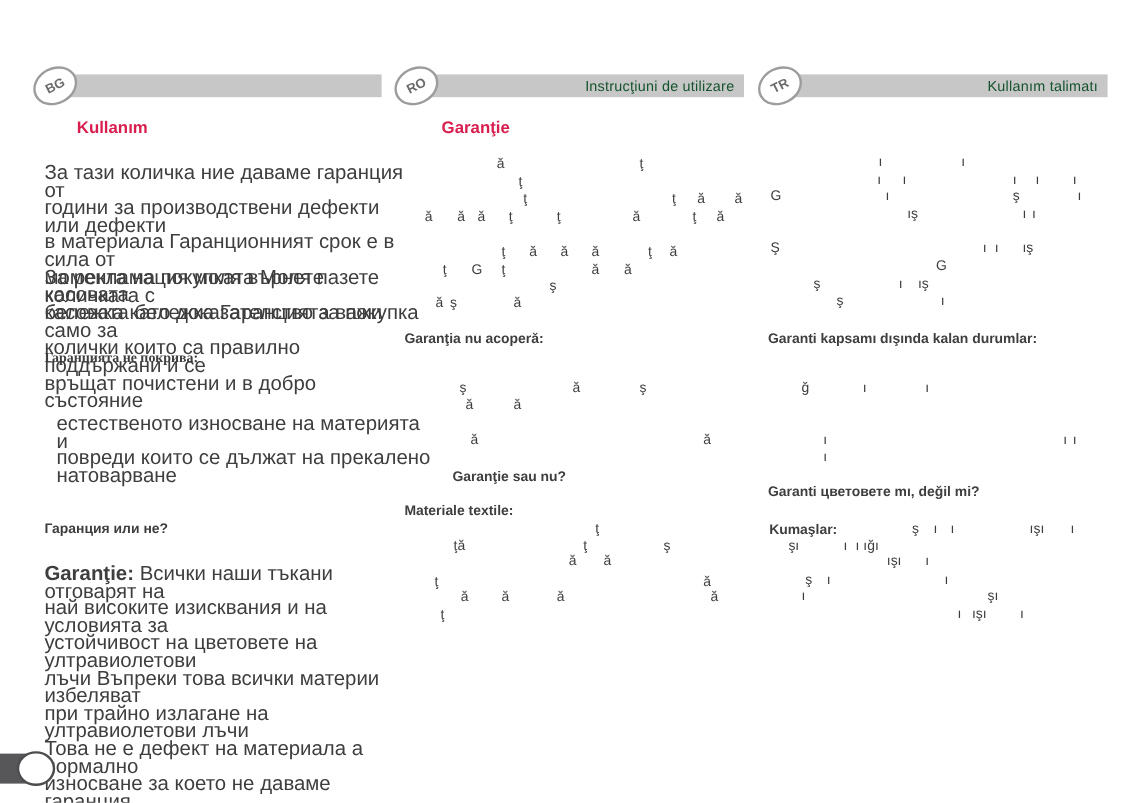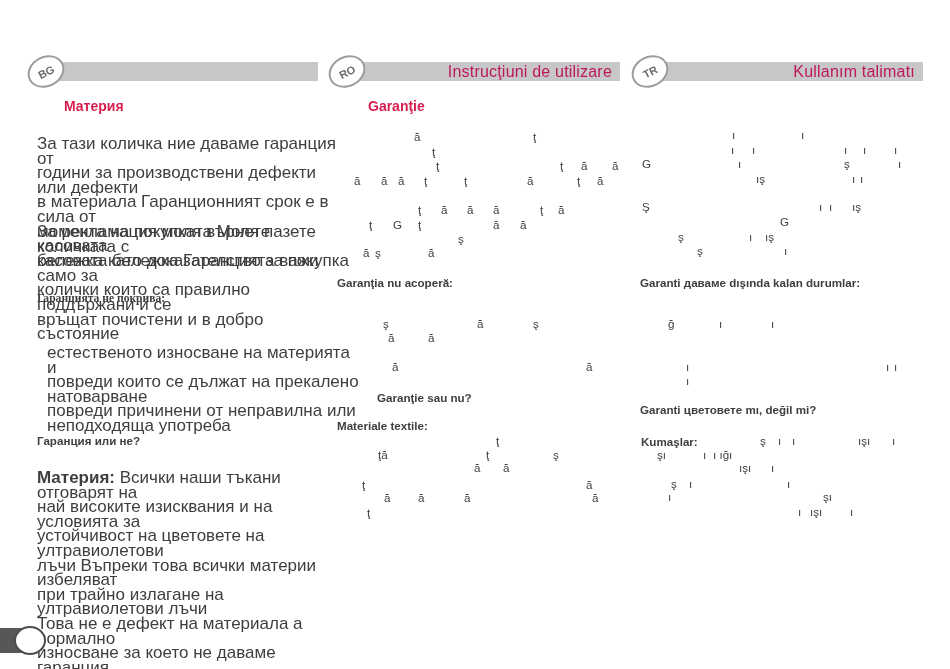--- a/index.html
+++ b/index.html
@@ -9,21 +9,21 @@
     -webkit-font-smoothing:antialiased;
   }
   .col{position:absolute;top:0;height:669px;}
   #col-bg{left:36px;width:282px;}
   #col-ro{left:337px;width:283px;}
   #col-tr{left:640px;width:283px;}
 
   .hdr-bar{position:absolute;top:62px;left:0;right:0;height:19px;background:#c7c7c7;}
   .hdr-title{
     position:absolute;right:8px;top:50%;transform:translateY(-52%);
-    font-size:16px;color:#be185d;letter-spacing:.2px;white-space:nowrap;margin-left:12px;
+    font-size:12px;color:#14532d;letter-spacing:.2px;white-space:nowrap;margin-left:12px;
   }
   .badge{
     position:absolute;left:-9px;top:-6px;width:34px;height:27px;
     background:#fff;border:2px solid #9c9c9c;border-radius:50%;
     transform:rotate(-27deg);
     display:flex;align-items:center;justify-content:center;
     font-size:11px;font-weight:bold;color:#6b6b6b;
   }
   .red-heading{
     position:absolute;color:#d81e4e;font-weight:bold;font-size:14px;white-space:nowrap;
@@ -46,38 +46,36 @@
   }
 </style>
 </head>
 <body>
 
 <div class="col" id="col-bg">
   <div class="hdr-bar">
     <div class="badge">BG</div>
     <div class="hdr-title"></div>
   </div>
-  <div class="red-heading" style="left:28px;top:98px;">Материя</div>
+  <div class="red-heading" style="left:28px;top:98px;">Kullanım</div>
   <div class="body-block" style="left:1px;top:125px;">За тази количка ние даваме гаранция от
 години за производствени дефекти или дефекти
 в материала  Гаранционният срок е в сила от
 момента на покупката  Моля  пазете касовата
 бележка като доказателство за покупка</div>
   <div class="body-block" style="left:1px;top:213px;">За рекламация  моля  върнете количката с
 касовата бележка  Гаранцията важи само за
 колички  които са правилно поддържани и се
 връщат почистени и в добро състояние</div>
   <div class="sec-heading" style="left:1px;top:292px;font-family:Liberation Serif, serif;">Гаранцията не покрива:</div>
   <div class="body-block" style="left:11px;top:334px;">естественото износване на материята и
 повреди  които се дължат на прекалено
 натоварване</div>
-  <div class="body-block" style="left:11px;top:392px;">повреди  причинени от неправилна или
-неподходяща употреба</div>
   <div class="sec-heading" style="left:1px;top:434px;">Гаранция или не?</div>
-  <div class="body-block" style="left:1px;top:459px;"><span class="bold">Материя:</span><span> Всички наши тъкани отговарят на
+  <div class="body-block" style="left:1px;top:459px;"><span class="bold">Garanţie:</span><span> Всички наши тъкани отговарят на
 най високите изисквания и на условията за
 устойчивост на цветовете на ултравиолетови
 лъчи  Въпреки това всички материи избеляват
 при трайно излагане на ултравиолетови лъчи
 Това не е дефект на материала  а нормално
 износване  за което не даваме гаранция</span></div>
 </div>
 
 <div class="col" id="col-ro">
   <div class="hdr-bar">
@@ -140,21 +138,21 @@
       <span class="ghost" style="left: 255px; top: 492px;">ă</span>
       <span class="ghost" style="left: 30px; top: 507px;">ţ</span>
     </div>
 </div>
 
 <div class="col" id="col-tr">
   <div class="hdr-bar">
     <div class="badge">TR</div>
     <div class="hdr-title">Kullanım talimatı</div>
   </div>
-  <div class="sec-heading" style="left:0;top:276px;">Garanti даваме dışında kalan durumlar:</div>
+  <div class="sec-heading" style="left:0;top:276px;">Garanti kapsamı dışında kalan durumlar:</div>
   <div class="sec-heading" style="left:0;top:403px;">Garanti цветовете mı, değil mi?</div>
   <div class="sec-heading" style="left:1px;top:435px;">Kumaşlar:</div>
   <div id="ghost-tr">
       <span class="ghost" style="left: 92px; top: 129px;">ı</span>
       <span class="ghost" style="left: 161px; top: 129px;">ı</span>
       <span class="ghost" style="left: 91px; top: 144px;">ı</span>
       <span class="ghost" style="left: 112px; top: 144px;">ı</span>
       <span class="ghost" style="left: 204px; top: 144px;">ı</span>
       <span class="ghost" style="left: 223px; top: 144px;">ı</span>
       <span class="ghost" style="left: 254px; top: 144px;">ı</span>

